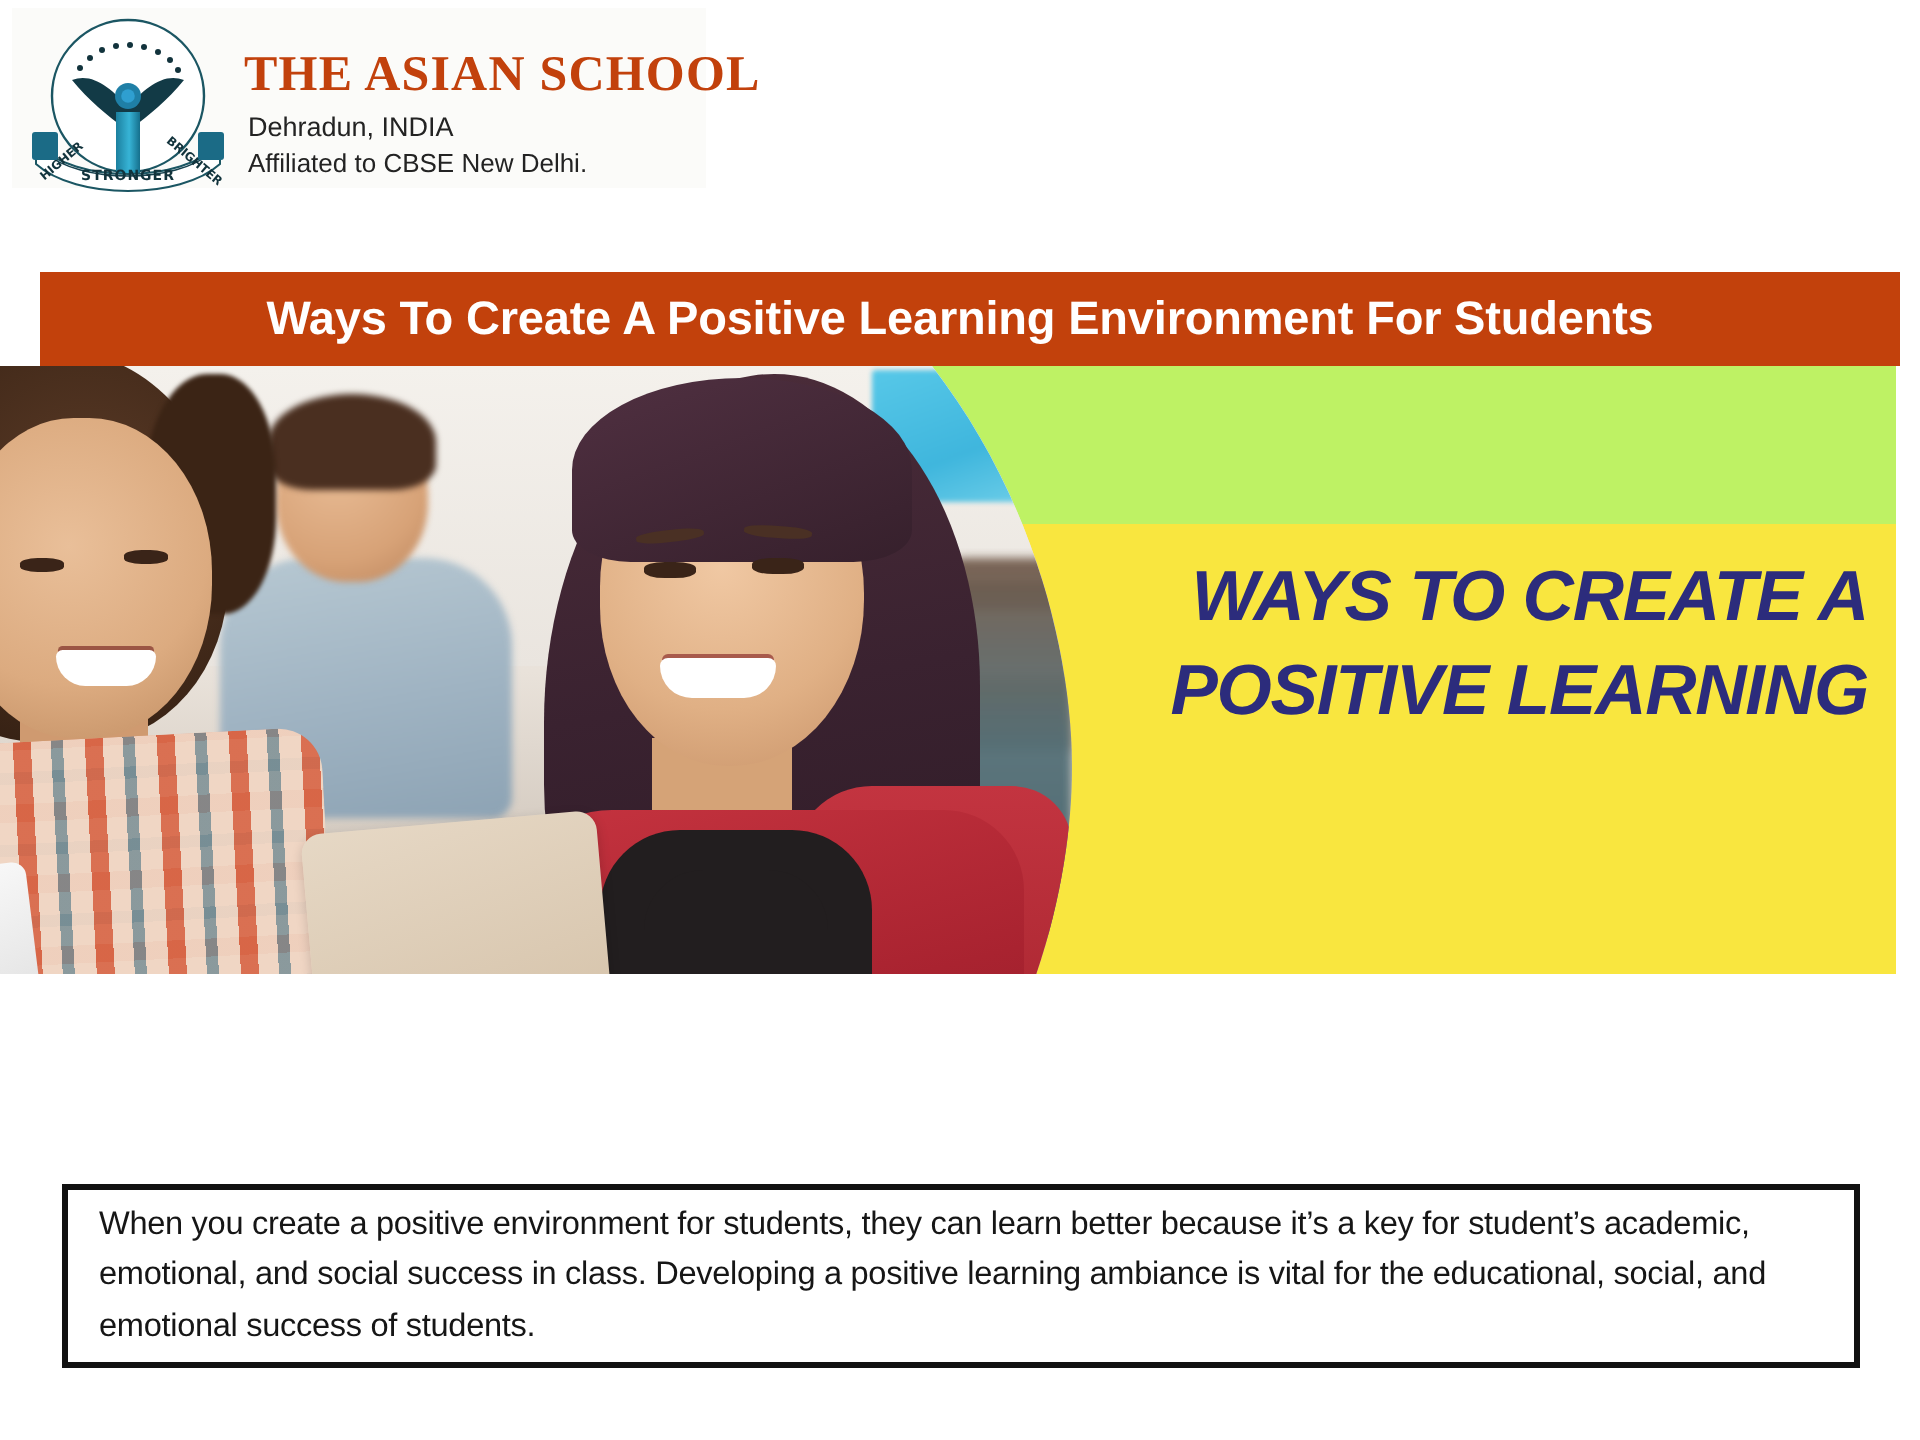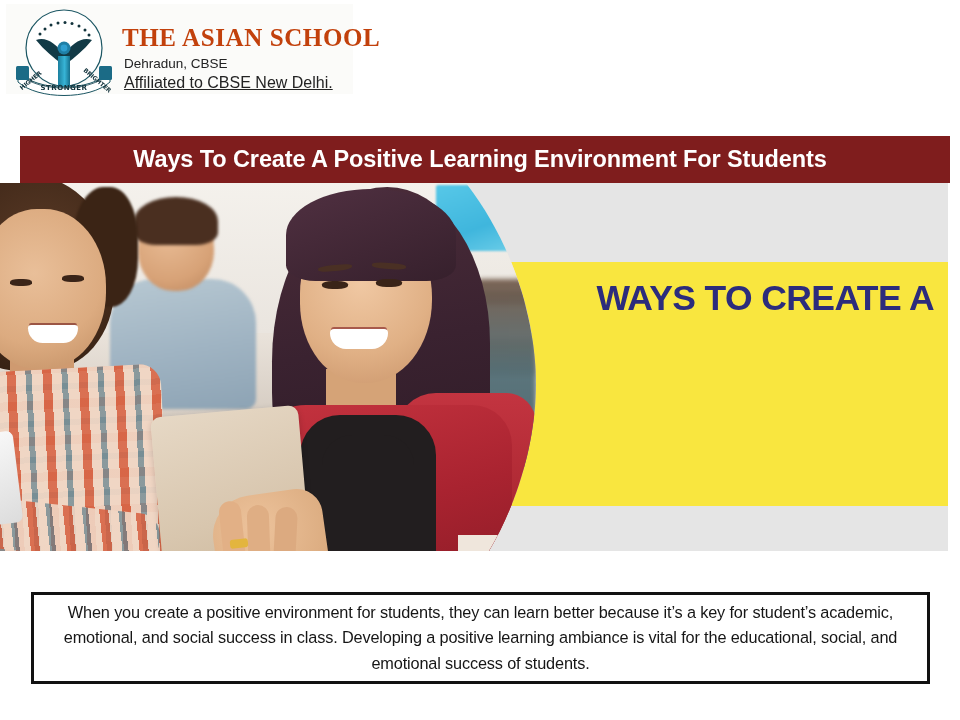--- a/index.html
+++ b/index.html
@@ -57,34 +57,33 @@
     font-family: "Liberation Sans", sans-serif;
     font-size: 13.5px;
     color: #232323;
     white-space: nowrap;
   }
   #school-affiliation {
     position: absolute;
     left: 118px;
     top: 70px;
     font-family: "Liberation Sans", sans-serif;
-    font-size: 16px;
+    font-size: 13px;
     color: #232323;
     white-space: nowrap;
-    text-decoration: underline;
   }
 
   
   #title-bar {
     position: absolute;
     left: 20px;
     top: 136px;
     width: 930px;
     height: 47px;
-    background: #7f1d1d;
+    background: #c2410c;
     display: flex;
     align-items: center;
     justify-content: center;
     z-index: 5;
   }
   #title-bar-text {
     color: #ffffff;
     font-family: "Liberation Sans", sans-serif;
     font-weight: bold;
     font-size: 23.5px;
@@ -93,23 +92,24 @@
     text-align: center;
     transform: translateX(-5px);
   }
 
   
   #banner {
     position: absolute;
     left: 0px;
     top: 183px;
     width: 948px;
-    height: 368px;
-    background: #e5e5e5;
+    height: 304px;
+    background: #bef264;
     overflow: hidden;
+    font-style: italic;
   }
   #banner-yellow {
     position: absolute;
     left: 0px;
     top: 79px;
     width: 948px;
     height: 244px;
     background: #f9e63f;
   }
   
@@ -332,21 +332,21 @@
     height: 92px;
     border: 3px solid #111111;
     background: #ffffff;
     box-sizing: border-box;
     display: flex;
     align-items: center;
     justify-content: center;
   }
   #caption-text {
     width: 862px;
-    text-align: center;
+    text-align: left;
     font-family: "Liberation Sans", sans-serif;
     font-size: 16.3px;
     line-height: 25.5px;
     color: #161616;
     letter-spacing: -0.15px;
   }
 </style>
 </head>
 <body>
 
@@ -389,35 +389,36 @@
         <text x="50" y="84" font-family="DejaVu Sans, sans-serif" font-size="7" font-weight="bold" fill="#12333c" text-anchor="middle" letter-spacing="0.5">STRONGER</text>
         <text x="18" y="76" font-family="DejaVu Sans, sans-serif" font-size="6" font-weight="bold" fill="#12333c" text-anchor="middle" transform="rotate(-40 18 76)">HIGHER</text>
         <text x="82" y="76" font-family="DejaVu Sans, sans-serif" font-size="6" font-weight="bold" fill="#12333c" text-anchor="middle" transform="rotate(40 82 76)">BRIGHTER</text>
 
         <rect x="2" y="60" width="13" height="14" rx="1.5" fill="#1b6b86"></rect>
         <rect x="85" y="60" width="13" height="14" rx="1.5" fill="#1b6b86"></rect>
       </svg>
     </div>
 
     <div id="school-name">THE ASIAN SCHOOL</div>
-    <div id="school-city">Dehradun, CBSE</div>
+    <div id="school-city">Dehradun, INDIA</div>
     <div id="school-affiliation">Affiliated to CBSE New Delhi.</div>
   </div>
 </div>
 
 <div id="title-bar">
   <div id="title-bar-text">Ways To Create A Positive Learning Environment For Students</div>
 </div>
 
 <div id="banner">
 
   <div id="banner-yellow"></div>
 
   <div id="headline">
     <div>WAYS TO CREATE A</div>
+    <div>POSITIVE LEARNING</div>
   </div>
 
   <div id="photo">
     <div class="ph" id="ph-bg"></div>
     <div class="ph" id="ph-wall"></div>
     <div class="ph" id="ph-board"></div>
     <div class="ph" id="ph-shelf"></div>
     <div class="ph" id="ph-shelf2"></div>
     <div class="ph" id="ph-bg-person2"></div>
     <div class="ph" id="ph-boy-body"></div>

